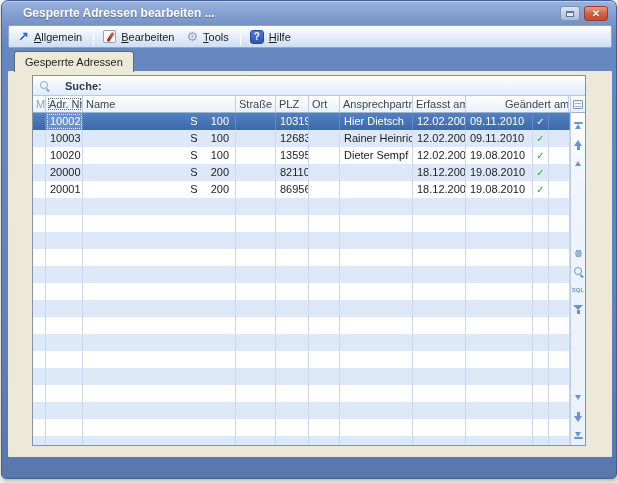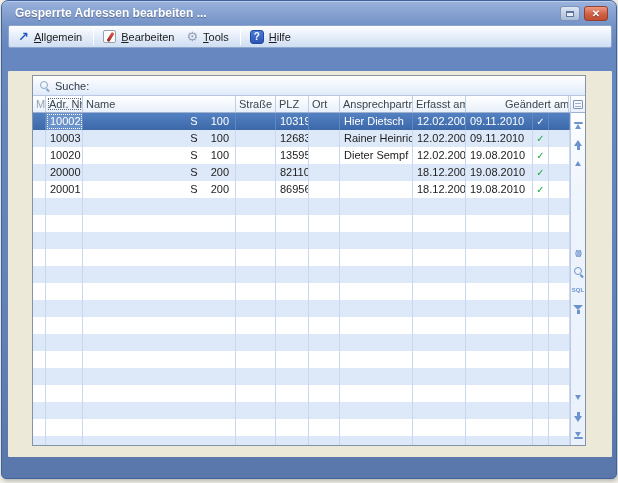--- a/index.html
+++ b/index.html
@@ -5,21 +5,21 @@
   * { margin:0; padding:0; box-sizing:border-box; }
   html,body { width:618px; height:483px; background:#f2f0e9; font-family:"Liberation Sans", sans-serif; overflow:hidden; }
 
   .window { position:absolute; left:1px; top:0; width:616px; height:479px;
     background:linear-gradient(180deg,#9ab2dd 0%,#7392c6 5%,#6787c0 9%,#6282ba 60%,#5a77ac 100%);
     border:1px solid #41639c; border-radius:7px 7px 5px 5px;
     box-shadow: inset 0 1px 0 rgba(255,255,255,.35), 1px 2px 4px rgba(0,0,0,.25); }
 
   
   .titlebar { position:absolute; left:0; top:0; right:0; height:24px; display:flex; align-items:center; }
-  .title-text { color:#fff; font-weight:bold; font-size:12px; padding-left:13px; text-shadow:0 1px 1px rgba(0,0,0,.35); }
+  .title-text { color:#fff; font-weight:bold; font-size:12px; padding-left:21px; text-shadow:0 1px 1px rgba(0,0,0,.35); }
   .title-buttons { position:absolute; right:8px; top:5px; display:flex; gap:4px; }
   .btn-restore { width:20px; height:15px; border:1px solid #7e93b6; border-radius:3px;
     background:linear-gradient(#dde6f2,#a9bcd8); display:flex; align-items:center; justify-content:center; cursor:pointer; }
   .btn-restore i { display:block; width:8px; height:6px; border:1px solid #5f749a; border-top:2px solid #5f749a; background:#e8eef8; }
   .btn-close { width:24px; height:15px; border:1px solid #973f2e; border-radius:3px;
     background:linear-gradient(#ec9a84,#d05f44 55%,#c04e33); color:#fff; font-size:10px; font-weight:bold;
     display:flex; align-items:center; justify-content:center; cursor:pointer; text-shadow:0 1px 1px rgba(0,0,0,.4); }
 
   
   .menubar { position:absolute; left:6px; top:24px; width:604px; height:23px;
@@ -47,21 +47,21 @@
   .panel { position:absolute; left:6px; top:70px; width:604px; height:386px; background:#ece9d8; border-radius:1px; z-index:1; }
 
   
   .grid-container { position:absolute; left:24px; top:4px; width:554px; height:371px; border:1px solid #8593a6; background:#fff; display:flex; flex-direction:column; overflow:hidden; }
 
   .search-bar { flex:none; height:20px; background:linear-gradient(#ffffff,#e0ebfa); border-bottom:1px solid #b9c8e0;
     display:flex; align-items:center; padding:0 6px; gap:5px; cursor:text; }
   .icon-search-sm { width:11px; height:11px; position:relative; flex:none; }
   .icon-search-sm::before { content:""; position:absolute; left:1px; top:1px; width:6px; height:6px; border:1.5px solid #8ba4c8; border-radius:50%; }
   .icon-search-sm::after { content:""; position:absolute; left:8px; top:8px; width:4px; height:1.5px; background:#8ba4c8; transform:rotate(45deg); transform-origin:0 0; }
-  .search-label { font-size:11px; font-weight:normal; color:#2e3b49; }
+  .search-label { font-size:11px; font-weight:bold; color:#2e3b49;margin-left:10px; }
   .search-placeholder { font-size:11px; font-style:italic; color:#949caa; }
   .search-count { margin-left:auto; font-size:11px; color:#8b95a2; padding-right:2px; }
 
   .grid-main { flex:1; display:flex; overflow:hidden; }
   .grid-left { flex:1; display:flex; flex-direction:column; overflow:hidden; }
 
   .table-header { flex:none; height:17px; display:flex; background:linear-gradient(#ffffff,#e9f0fa); border-bottom:1px solid #9fb2cf; }
   .hcell { flex:none; font-size:11px; line-height:16px; color:#39464f; padding:0 3px; border-right:1px solid #bfcfe6; overflow:hidden; white-space:nowrap; cursor:pointer; }
   .hcell.dim { color:#99a3af; }
   .hcell.focused { outline:1px dotted #5a6a7e; outline-offset:-3px; }
@@ -134,20 +134,23 @@
       <span class="icon-gear">⚙</span>
       <span><u>T</u>ools</span>
     </div>
     <div class="menu-sep"></div>
     <div class="menu-item">
       <span class="icon-help">?</span>
       <span><u>H</u>ilfe</span>
     </div>
   </div>
 
+  <div class="tab">
+    <span>Gesperrte Adressen</span>
+  </div>
 
   <div class="panel">
     <div class="grid-container">
 
       <div class="search-bar">
         <span class="icon-search-sm"></span>
         <span class="search-label">Suche:</span>
       </div>
 
       <div class="grid-main">

